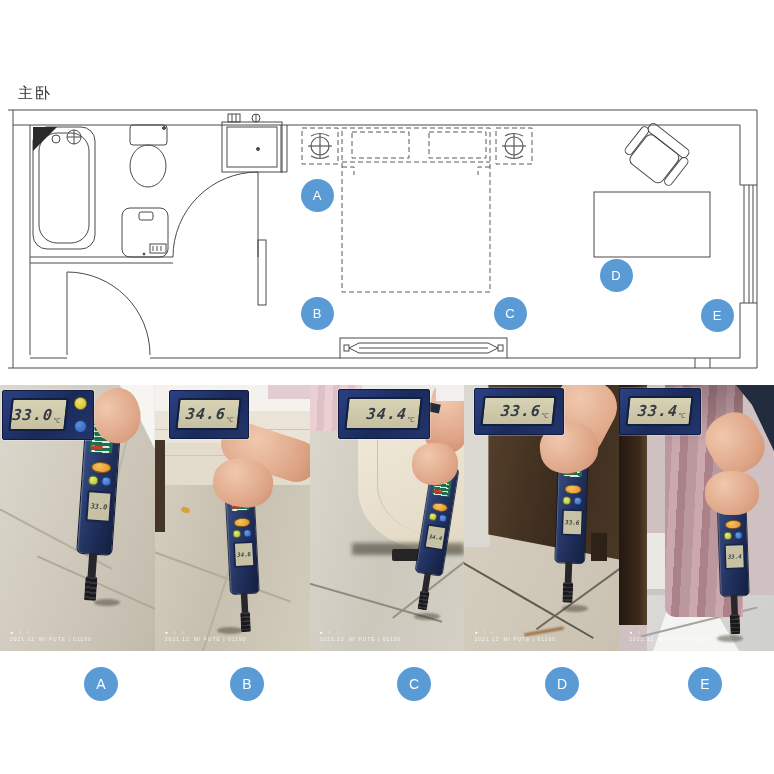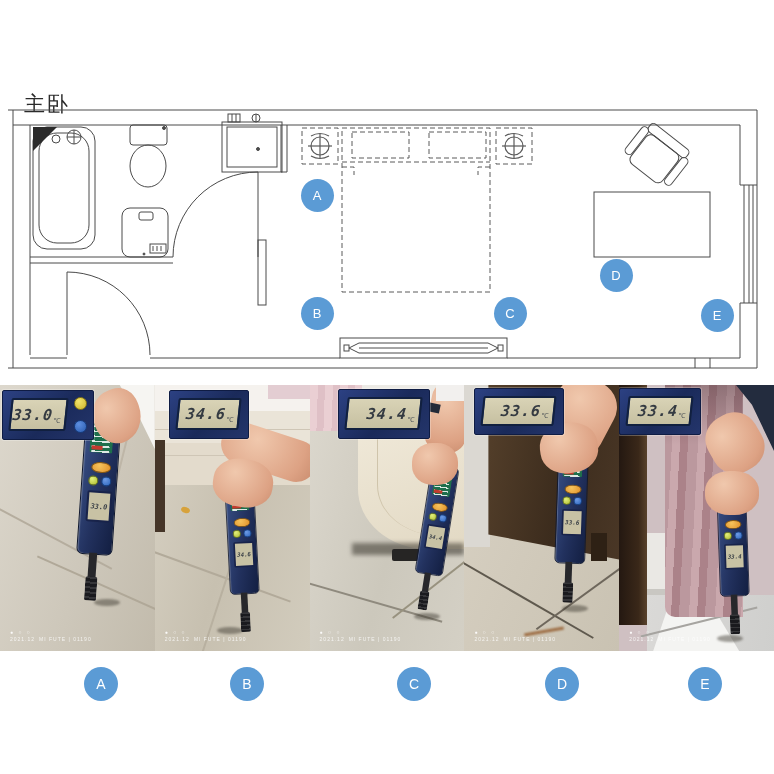--- a/index.html
+++ b/index.html
@@ -1,20 +1,20 @@
 <!DOCTYPE html>
 <html><head>
 <meta charset="utf-8">
 <style>
   html,body{margin:0;padding:0;background:#fff;}
   .canvas{position:relative;width:774px;height:774px;background:#fff;overflow:hidden;
           font-family:"Liberation Sans",sans-serif;}
 
   
-  .page-title{position:absolute;top:76px;left:10px;margin:14px;font-size:21px;font-weight:500;
+  .page-title{position:absolute;top:76px;left:10px;margin:8px;font-size:15px;font-weight:500;
               color:#2b2b2b;letter-spacing:2px;}
 
   
   .plan{position:absolute;top:105px;left:0;width:774px;height:280px;}
   .plan svg{position:absolute;top:0;left:0;}
   .plan-marker{position:absolute;width:33px;height:33px;border-radius:50%;
                display:flex;align-items:center;justify-content:center;
                color:#fff;font-size:13px;font-weight:500;}
 
   

